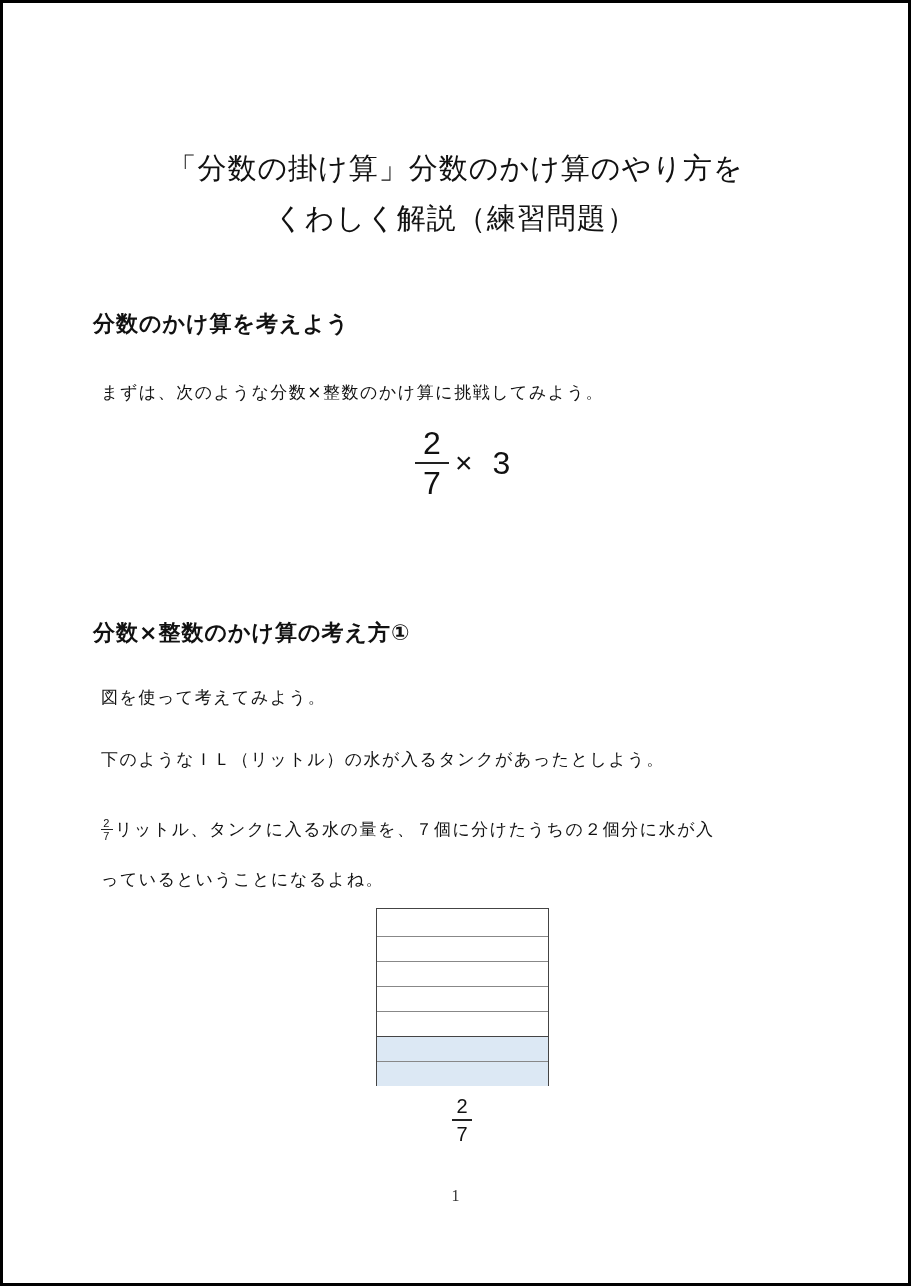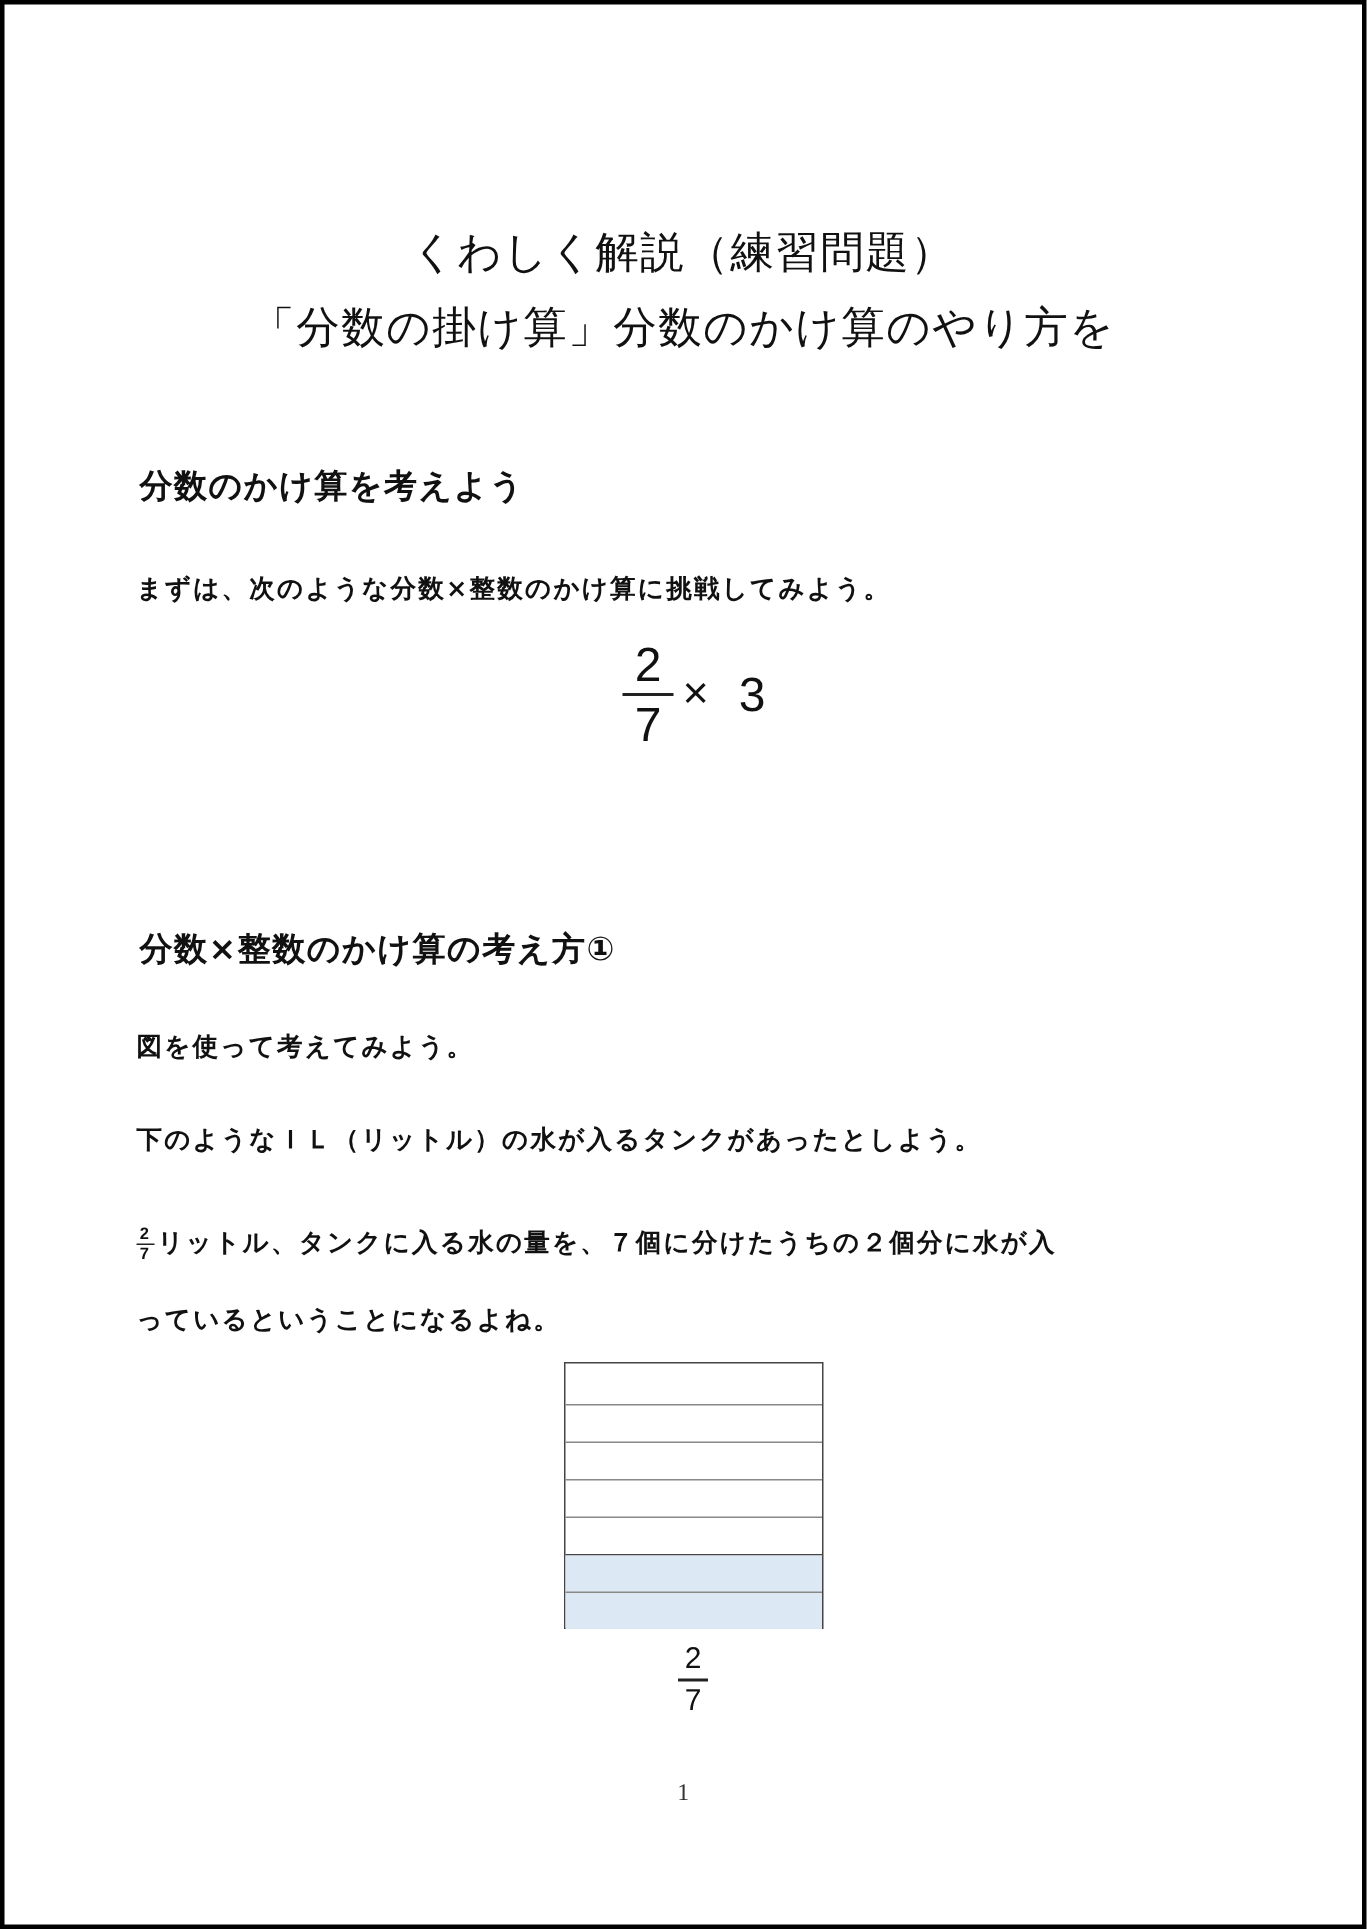--- a/index.html
+++ b/index.html
@@ -7,21 +7,21 @@
     .page {
       position: absolute; left: 0; top: 0; width: 911px; height: 1286px;
       box-sizing: border-box; border: 3px solid #000; background: #fff;
       font-family: "DejaVu Sans", sans-serif; color: #111;
     }
     .title {
       position: absolute; left: 0; right: 0; top: 140px;
       text-align: center; font-size: 29px; line-height: 50px; letter-spacing: 1px;
     }
     .h2 { position: absolute; left: 90px; font-size: 22px; font-weight: bold; letter-spacing: 1px; }
-    .p { position: absolute; left: 88px; font-size: 17px; letter-spacing: 1.5px; font-weight: bold; }
+    .p { position: absolute; left: 98px; font-size: 17px; letter-spacing: 1.5px; }
     .eq {
       position: absolute; left: 412px; top: 420px; height: 80px;
       display: flex; align-items: center; font-family: "Liberation Sans", sans-serif;
     }
     .frac { display: inline-flex; flex-direction: column; align-items: center; }
     .frac .num, .frac .den { font-size: 32px; line-height: 34px; }
     .frac .bar { width: 34px; height: 2px; background: #222; margin: 2px 0; }
     .eq .op { font-size: 30px; margin-left: 6px; }
     .eq .n { font-size: 32px; margin-left: 20px; }
     .small-frac {
@@ -48,22 +48,22 @@
       position: absolute; left: 0; right: 0; top: 1184px; text-align: center;
       font-family: "Liberation Serif", serif; font-size: 16px; color: #333;
     }
   </style>
 </head>
 <body>
 
 <div class="page">
 
   <div class="title">
+    <div>「分数の掛け算」分数のかけ算のやり方を</div>
     <div>くわしく解説（練習問題）</div>
-    <div>「分数の掛け算」分数のかけ算のやり方を</div>
   </div>
 
   <div class="h2" style="top:306px;">分数のかけ算を考えよう</div>
 
   <div class="p" style="top:378px;">まずは、次のような分数×整数のかけ算に挑戦してみよう。</div>
 
   <div class="eq">
     <div class="frac">
       <span class="num">2</span>
       <span class="bar"></span>

